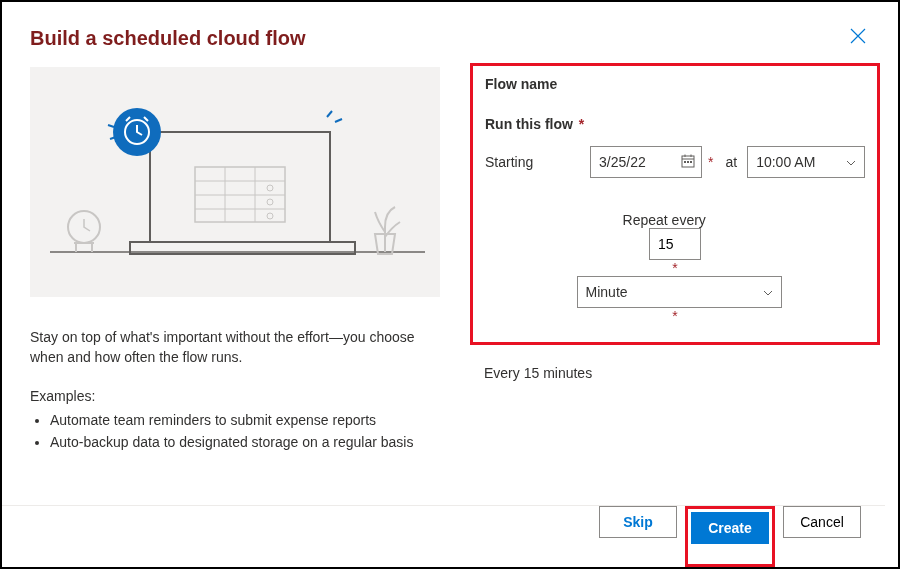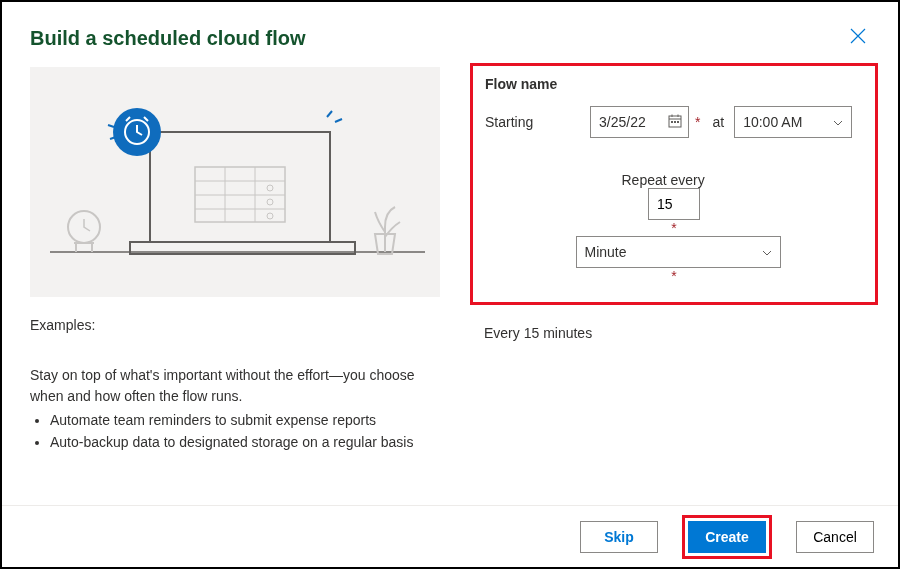--- a/index.html
+++ b/index.html
@@ -20,21 +20,21 @@
   }
   .header {
     display: flex;
     align-items: center;
     justify-content: space-between;
     padding: 22px 28px 14px 28px;
   }
   .title {
     font-size: 20px;
     font-weight: 600;
-    color: #14532d;
+    color: #7f1d1d;
   }
   .close {
     color: #0078d4;
     font-size: 18px;
     cursor: pointer;
     padding: 4px;
   }
   .body {
     display: flex;
     padding: 0 0 0 28px;
@@ -93,21 +93,21 @@
     display: flex;
     align-items: center;
     margin-top: 14px;
   }
   .row-label {
     width: 105px;
     font-size: 14px;
     color: #323130;
   }
   .date-input {
-    width: 99px;
+    width: 112px;
     height: 32px;
     border: 1px solid #8a8886;
     display: flex;
     align-items: center;
     justify-content: space-between;
     padding: 0 6px 0 8px;
     font-size: 14px;
     background: #fff;
   }
   .between-star {
@@ -140,28 +140,27 @@
   .run-info {
     margin-top: 20px;
     padding: 0 0 0 14px;
   }
   .run-info .field-label { margin-bottom: 8px; }
   .run-text { font-size: 14px; color:#323130; }
   .footer {
     position: absolute;
     bottom: 0;
     left: 0;
-    right: 0;
+    right: 13px;
     height: 62px;
     border-top: 1px solid #edebe9;
     display: flex;
-    align-items: center;
     justify-content: flex-end;
     padding-right: 24px;
-    gap: 24px;
+    gap: 8px;
   }
   .btn {
     height: 32px;
     min-width: 78px;
     border: 1px solid #8a8886;
     background: #fff;
     font-size: 14px;
     font-family: inherit;
     cursor: pointer;
     padding: 0 14px;
@@ -226,34 +225,37 @@
           <line x1="305" y1="55" x2="312" y2="52" stroke="#0f6cbd" stroke-width="2"></line>
 
           <circle cx="54" cy="160" r="16" fill="none" stroke="#c8c6c4" stroke-width="2"></circle>
           <path d="M54 152 L54 160 L60 164" stroke="#c8c6c4" stroke-width="1.5" fill="none"></path>
           <path d="M44 176 L64 176 M46 185 L46 176 M62 185 L62 176" stroke="#c8c6c4" stroke-width="2" fill="none"></path>
 
           <path d="M355 185 L355 160 Q355 145 365 140 M355 165 Q348 155 345 145 M355 170 Q362 160 370 155" stroke="#c8c6c4" stroke-width="2" fill="none"></path>
           <path d="M345 185 L365 185 L362 205 L348 205 Z" fill="none" stroke="#c8c6c4" stroke-width="2" transform="translate(0,-18)"></path>
         </svg>
       </div>
+      <p class="desc">Stay on top of what's important without the effort—you choose when and how often the flow runs.</p>
       <p class="desc examples-label">Examples:</p>
-      <p class="desc">Stay on top of what's important without the effort—you choose when and how often the flow runs.</p>
       <ul class="examples">
         <li>Automate team reminders to submit expense reports</li>
         <li>Auto-backup data to designated storage on a regular basis</li>
       </ul>
     </div>
 
     <div class="right">
       <div class="highlight-box">
         <div class="field-label">
           <span>Flow name</span>
         </div>
 
+        <div class="field-label section-gap">
+          <span>Run this flow</span><span class="req"> *</span>
+        </div>
 
         <div class="row">
           <div class="row-label">Starting</div>
           <div class="date-input">
             <span>3/25/22</span>
             <span>
               <svg width="14" height="14" viewBox="0 0 14 14">
                   <rect x="1" y="2" width="12" height="11" fill="none" stroke="#605e5c"></rect>
                   <line x1="1" y1="5" x2="13" y2="5" stroke="#605e5c"></line>
                   <line x1="4" y1="0.5" x2="4" y2="3" stroke="#605e5c"></line>

